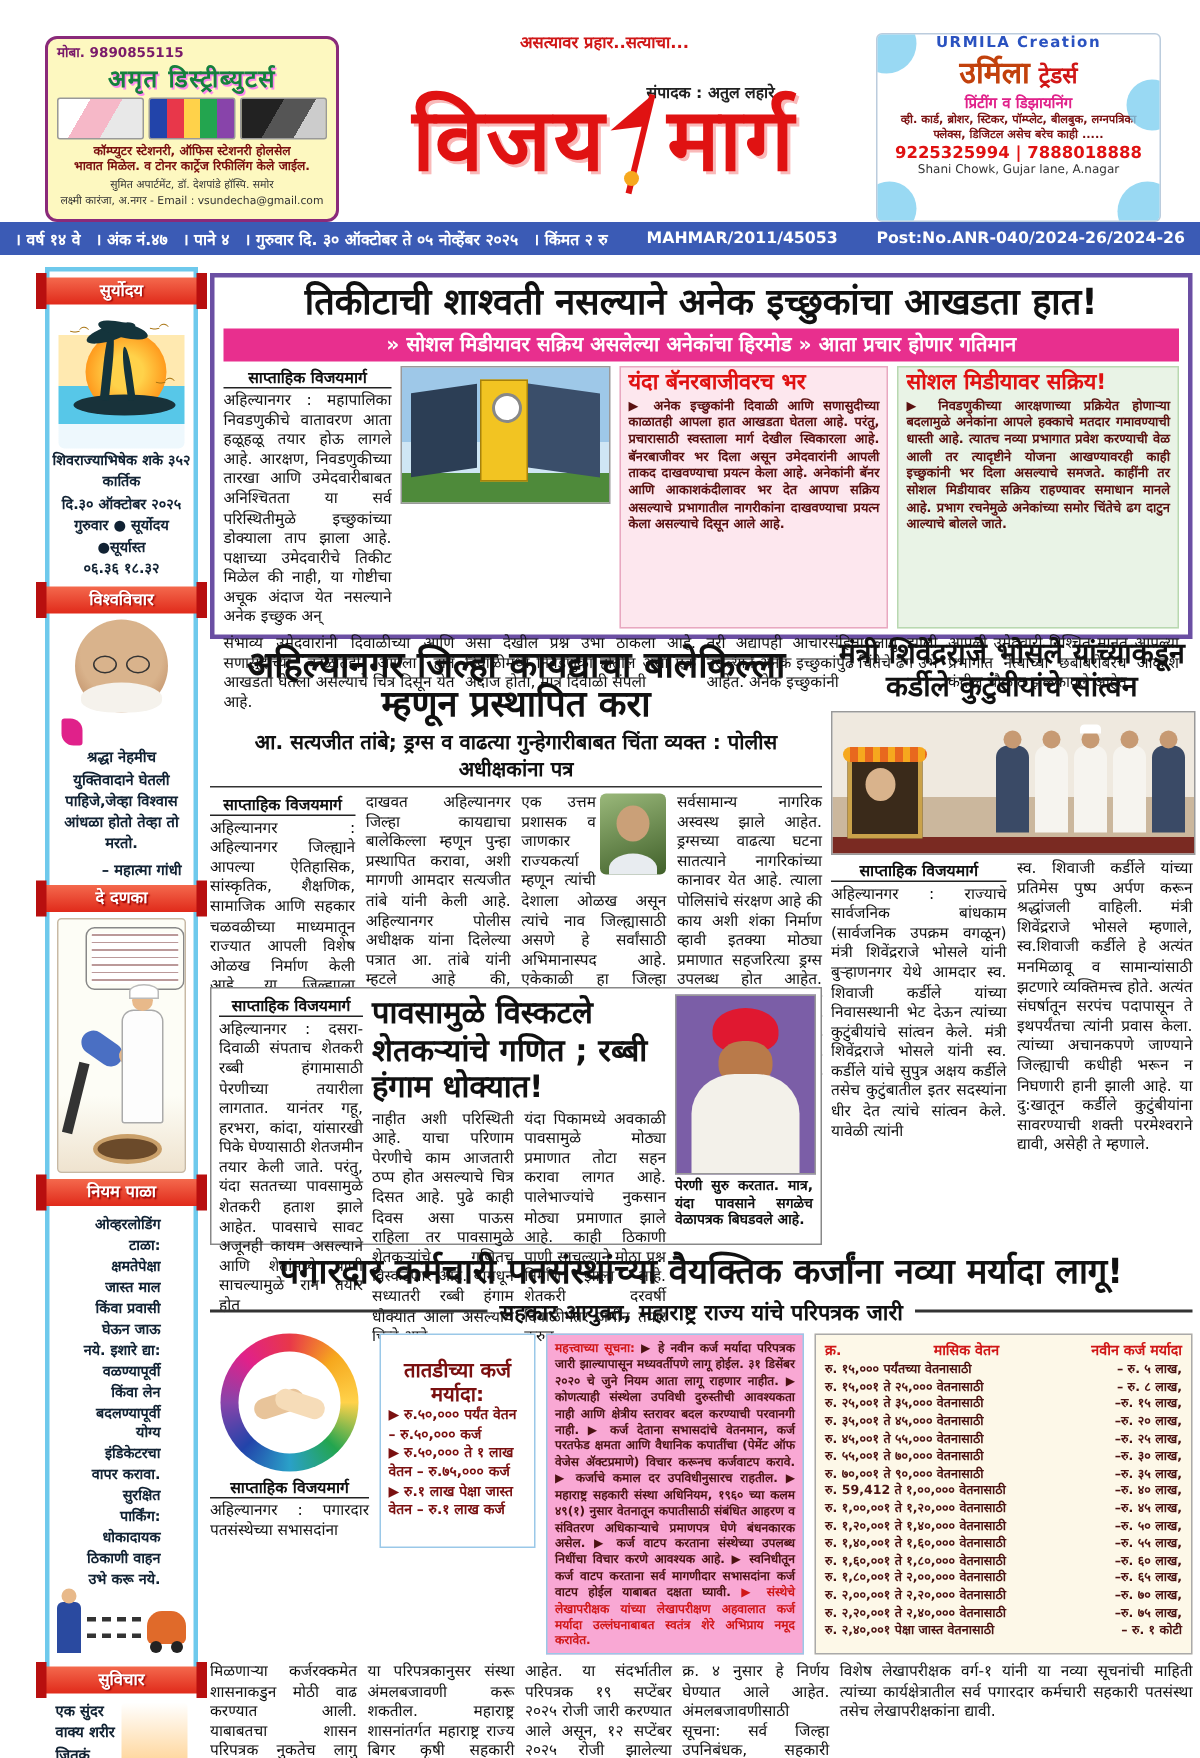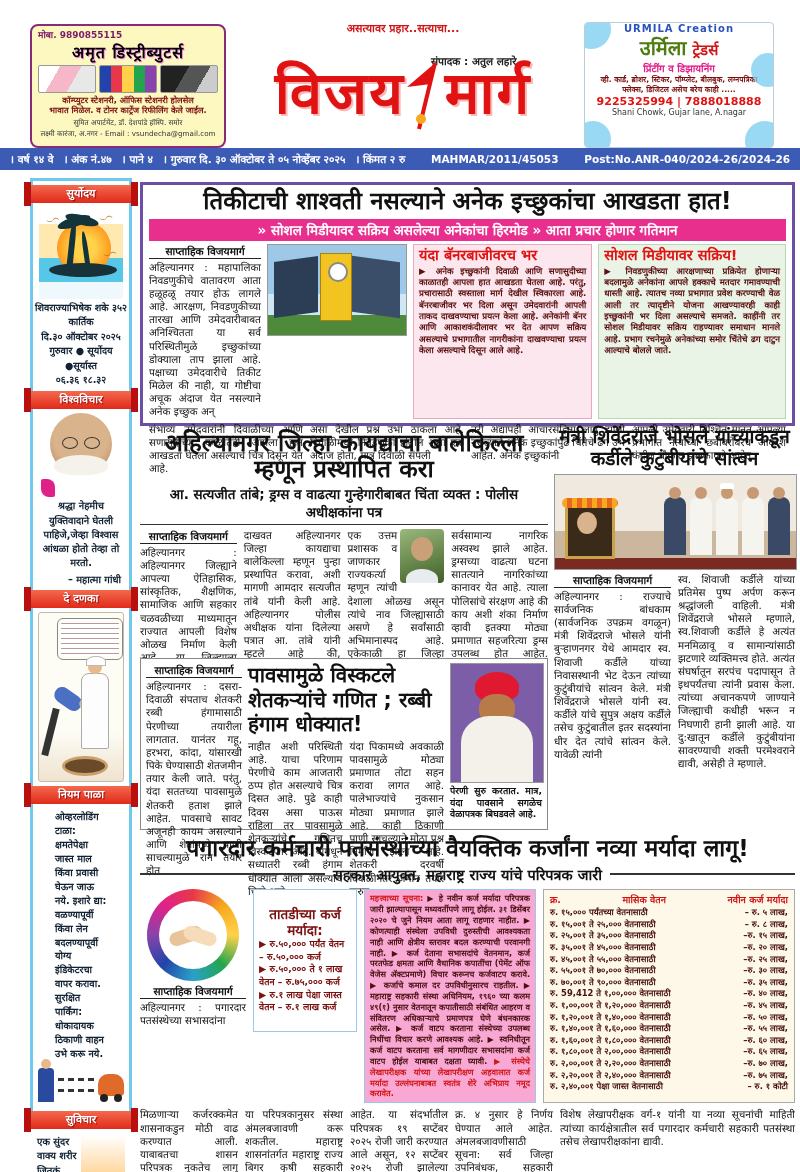--- a/index.html
+++ b/index.html
@@ -5,40 +5,40 @@
   html,body{margin:0;padding:0;background:#e9e9e9;}
   .page{position:relative;width:800px;height:1172px;background:#fff;margin:0 auto;overflow:hidden;
         font-family:"DejaVu Sans",sans-serif;color:#111;}
   .abs{position:absolute;}
   .t{font-size:10.3px;line-height:1.28;text-align:justify;}
   .byline{font-weight:bold;text-align:center;border-bottom:1px solid #222;font-size:10.5px;margin-bottom:2px;}
   
   .ad-left{left:30px;top:24px;width:192px;height:120px;background:#fdf8c0;border:2px solid #8a2a7a;border-radius:8px;
            text-align:center;overflow:hidden;}
   .ad-left .ph{color:#7a1a6a;font-weight:bold;font-size:9px;text-align:left;padding:2px 0 0 6px;}
-  .ad-left .nm{color:#000000;font-weight:bold;font-size:16px;font-family:"DejaVu Serif",serif;
+  .ad-left .nm{color:#15803d;font-weight:bold;font-size:16px;font-family:"DejaVu Serif",serif;
                text-shadow:1px 1px 0 #f8e;letter-spacing:1px;}
   .prodstrip{display:flex;gap:3px;justify-content:center;margin:2px 4px;}
   .prod{width:56px;height:26px;border:1px solid #999;border-radius:2px;}
   .p1{background:linear-gradient(120deg,#fff 30%,#f6b8c8 30% 60%,#e8e8e8 60%);}
   .p2{background:linear-gradient(90deg,#2244aa 20%,#e8374a 20% 40%,#ffd24a 40% 60%,#23a54f 60% 80%,#8844aa 80%);}
   .p3{background:linear-gradient(120deg,#222 40%,#555 40% 70%,#ccc 70%);}
   .ad-left .ln{color:#7a1010;font-weight:bold;font-size:8.2px;line-height:1.25;}
   .ad-left .ft{color:#333;font-size:7.2px;line-height:1.3;margin-top:2px;}
   .masthead{left:228px;top:20px;width:350px;height:125px;text-align:center;}
   .tagline{color:#d01616;font-weight:bold;font-size:11px;}
   .mh-title{position:relative;color:#e01212;font-weight:bold;font-size:58px;line-height:1.0;
             font-family:"DejaVu Serif",serif;text-shadow:2px 2px 0 #f9b9b9;letter-spacing:2px;white-space:nowrap;}
   .editor{color:#222;font-weight:bold;font-size:10.5px;position:absolute;top:34px;left:58%;}
   .flagwrap{display:inline-block;width:40px;height:70px;vertical-align:-18px;}
   .ad-right{right:26px;top:22px;width:188px;height:124px;background:#fff;border:1px solid #bcd;border-radius:4px;
             text-align:center;overflow:hidden;position:absolute;}
   .blob{position:absolute;background:#7fd0f0;border-radius:50%;opacity:.8;}
   .ad-right .urm{color:#2a52c0;font-weight:bold;font-size:10px;letter-spacing:1px;}
-  .ad-right .nm1{color:#4d7c0f;font-weight:bold;font-size:20px;font-family:"DejaVu Serif",serif;display:inline;}
+  .ad-right .nm1{color:#c2410c;font-weight:bold;font-size:20px;font-family:"DejaVu Serif",serif;display:inline;}
   .ad-right .nm2{color:#d01616;font-weight:bold;font-size:15px;display:inline;margin-left:6px;}
   .ad-right .tagl{color:#e0218a;font-weight:bold;font-size:10px;}
   .ad-right .svc{color:#7a1010;font-weight:bold;font-size:7.6px;line-height:1.3;padding:0 6px;}
   .ad-right .phn{color:#e01212;font-weight:bold;font-size:11px;}
   .ad-right .adr{color:#333;font-size:8px;}
   .datebar{left:0;top:148px;width:800px;height:22px;background:#3b5bb5;color:#fff;font-weight:bold;font-size:10.5px;
            display:flex;align-items:center;gap:10px;padding:0 10px;box-sizing:border-box;white-space:nowrap;}
   .datebar span{flex:0 0 auto;}
   .db-sp{flex:1 1 auto !important;}
   
@@ -69,21 +69,21 @@
            background:linear-gradient(180deg,#fdfdf6 70%,#efe3cf);overflow:hidden;}
   .bubble{position:absolute;left:18px;top:5px;width:58px;height:34px;background:#fff;border:1px solid #888;border-radius:6px;
           background-image:repeating-linear-gradient(#fff 0 4px,#b99 4px 5px);background-clip:content-box;padding:3px;}
   .fig-bend{position:absolute;left:14px;top:78px;width:30px;height:16px;background:#4a6fc3;border-radius:8px;transform:rotate(35deg);}
   .fig-bend::after{content:"";position:absolute;right:-8px;top:-4px;width:12px;height:12px;border-radius:50%;background:#e8b98a;}
   .fig-legs{position:absolute;left:8px;top:95px;width:7px;height:48px;background:#333;transform:rotate(14deg);}
   .fig-man{position:absolute;right:14px;top:60px;width:26px;height:74px;background:#fdfdfd;border:1px solid #aaa;border-radius:8px 8px 2px 2px;}
   .fig-man::before{content:"";position:absolute;top:-14px;left:6px;width:14px;height:14px;border-radius:50%;background:#e8b98a;}
   .fig-man::after{content:"";position:absolute;top:-18px;left:4px;width:18px;height:8px;border-radius:50% 50% 0 0;background:#fff;border:1px solid #bbb;}
   .hole{position:absolute;left:26px;bottom:8px;width:40px;height:14px;border-radius:50%;background:#6b4a2a;box-shadow:0 0 0 3px #caa06a;}
-  .rules{color:#123;font-weight:bold;font-size:9.6px;line-height:1.45;padding:2px 22px;}
+  .rules{color:#123;font-weight:bold;font-size:9.6px;text-align:right;line-height:1.45;padding:2px 22px;}
   .coprow{display:flex;align-items:center;justify-content:space-between;padding:2px 5px;height:40px;}
   .cop{width:16px;height:34px;background:#2a4aa0;border-radius:4px 4px 0 0;position:relative;}
   .cop::before{content:"";position:absolute;top:-9px;left:3px;width:10px;height:10px;border-radius:50%;background:#e8b98a;}
   .road{flex:1;margin:0 4px;border-top:3px dashed #333;border-bottom:3px dashed #333;height:8px;}
   .scoot{width:26px;height:22px;background:#e06a2a;border-radius:10px 10px 4px 4px;position:relative;}
   .scoot::before{content:"";position:absolute;left:2px;bottom:-6px;width:8px;height:8px;border-radius:50%;background:#222;}
   .scoot::after{content:"";position:absolute;right:2px;bottom:-6px;width:8px;height:8px;border-radius:50%;background:#222;}
   .suv{display:flex;padding:2px 4px;gap:3px;}
   .suv .txt{flex:1;color:#123;font-weight:bold;font-size:9.8px;line-height:1.5;}
   .climb{width:44px;height:210px;border-radius:3px;position:relative;overflow:hidden;

